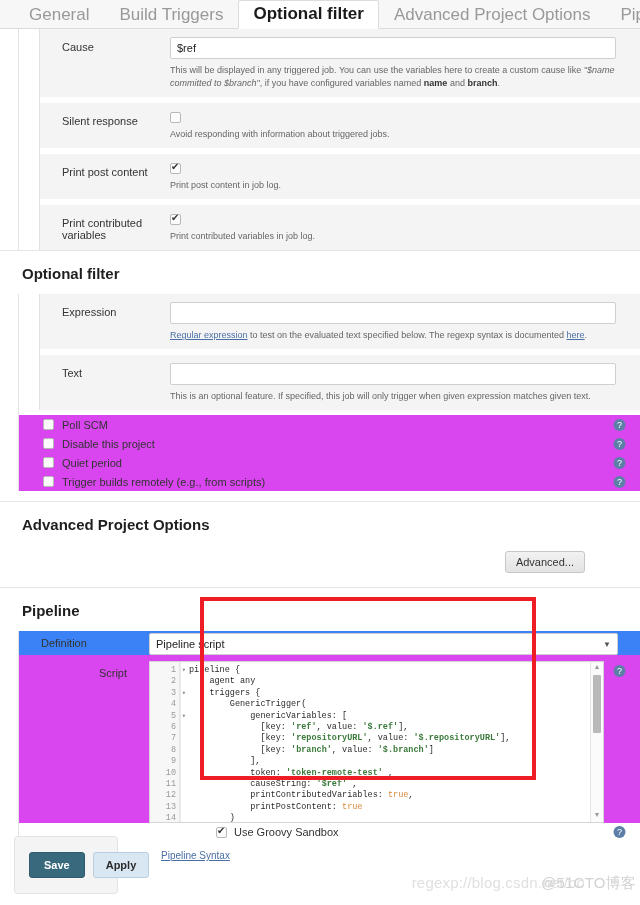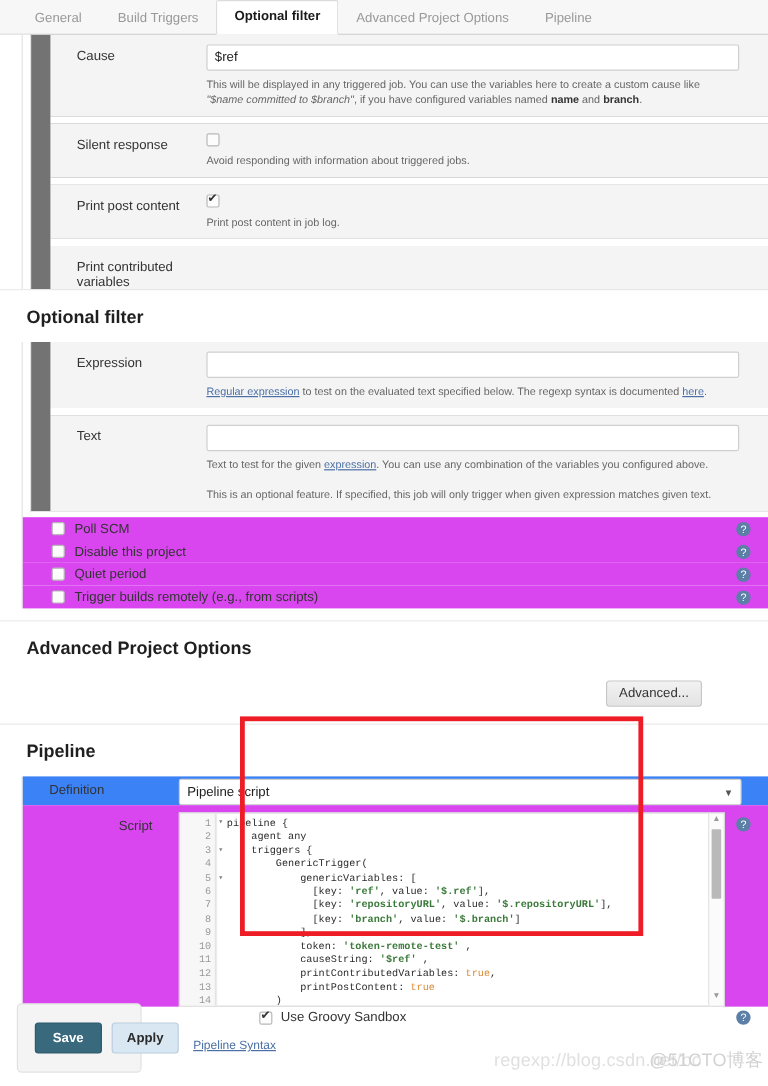--- a/index.html
+++ b/index.html
@@ -22,21 +22,21 @@
     height: 29px;
     background: #f7f7f7;
     border-bottom: 1px solid #dcdcdc;
     display: flex;
     align-items: flex-end;
     padding-left: 14px;
     box-sizing: border-box;
   }
   .tab {
     padding: 6px 14px 7px 14px;
-    font-size: 11px;
+    font-size: 17px;
     color: #999999;
     line-height: 14px;
     white-space: nowrap;
     border: 1px solid transparent;
     border-bottom: none;
     position: relative;
     top: 1px;
   }
   .tab.active {
     background: #ffffff;
@@ -54,23 +54,22 @@
   }
 
   .outer-panel {
     border-left: 1px solid #e3e3e3;
     margin-left: 18px;
     padding: 0;
   }
 
   .inner-panel {
     border-left: 1px solid #e1e1e1;
-    background: #737373;
-    margin-left: 6px;
-    padding-left: 16px;
+    background: #f0abfc;
+    margin-left: 20px;
   }
 
   
   .row {
     display: flex;
     align-items: flex-start;
     padding: 8px 0 0 0;
     background: #f4f4f4;
   }
   .row-sep {
@@ -442,20 +441,24 @@
         <div class="lbl">Print post content</div>
         <div class="field">
           <span class="cbx checked"></span>
           <div class="desc">Print post content in job log.</div>
         </div>
       </div>
       <div class="row-sep"></div>
 
       <div class="row">
         <div class="lbl">Print contributed variables</div>
+        <div class="field">
+          <span class="cbx checked"></span>
+          <div class="desc">Print contributed variables in job log.</div>
+        </div>
       </div>
 
     </div>
   </div>
 
   <div class="hr-light"></div>
 
   <div class="section-h">Optional filter</div>
 
   <div class="outer-panel">
@@ -469,23 +472,20 @@
             <a class="lnk">Regular expression</a><span> to test on the evaluated text specified below. The regexp syntax is documented </span><a class="lnk">here</a><span>.</span>
           </div>
         </div>
       </div>
       <div class="row-sep"></div>
 
       <div class="row">
         <div class="lbl">Text</div>
         <div class="field">
           <input class="txtinput" type="text" value="" style="">
-          <div class="desc">
-            <span>Text to test for the given </span><a class="lnk">expression</a><span>. You can use any combination of the variables you configured above.</span>
-          </div>
           <div class="desc">This is an optional feature. If specified, this job will only trigger when given expression matches given text.</div>
         </div>
       </div>
 
     </div>
   </div>
 
   <div class="outer-panel" style="padding-top:5px;">
     <div class="optrow">
       <span class="cbx"></span>

